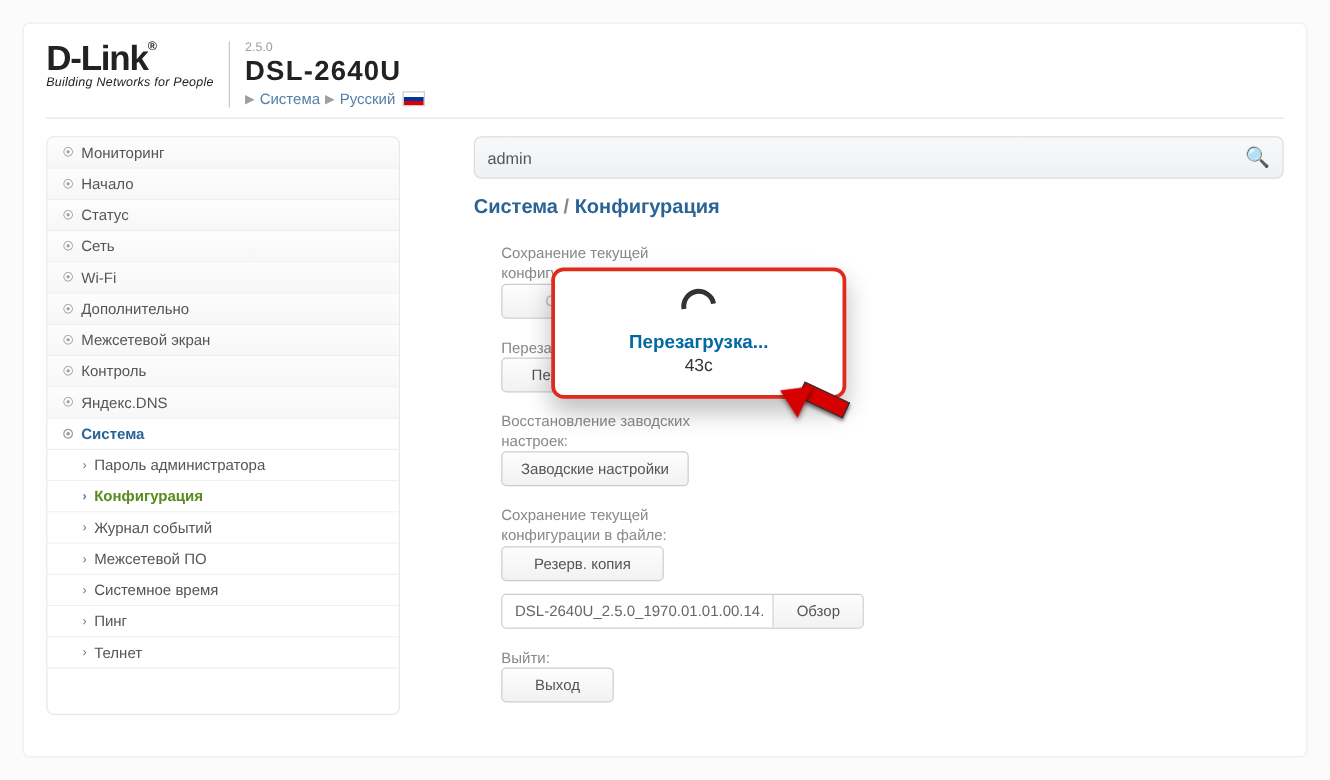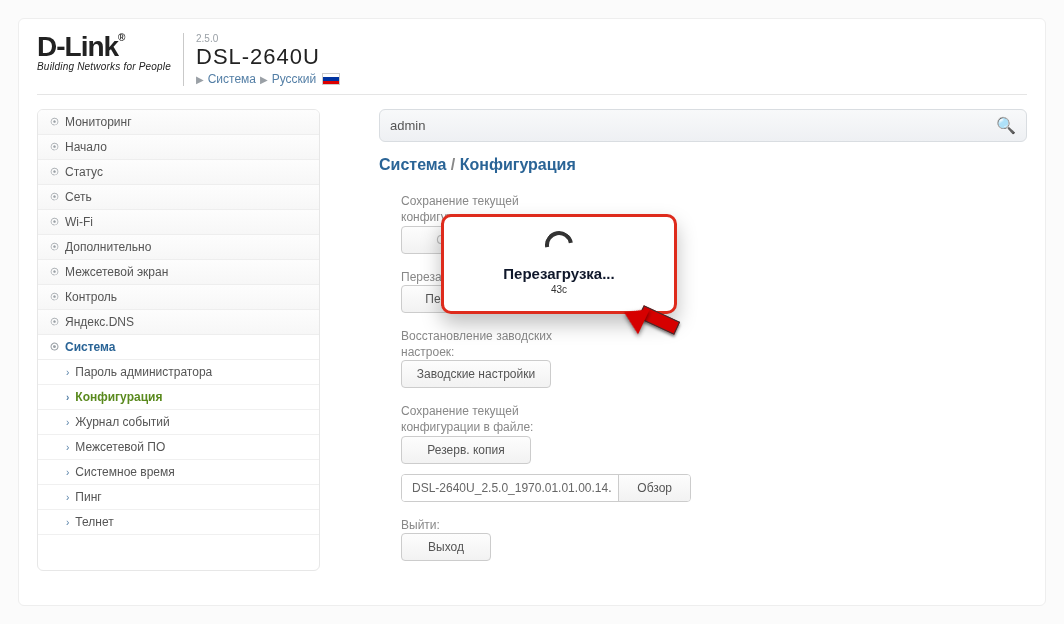--- a/index.html
+++ b/index.html
@@ -5,21 +5,21 @@
 * { margin: 0; padding: 0; box-sizing: border-box; font-family: Arial, Helvetica, sans-serif; }
 body { background: #fbfbfb; width: 1064px; height: 624px; overflow: hidden; padding: 18px; }
 .frame { width: 100%; height: 100%; background: #fff; border: 1px solid #eee; border-radius: 6px; padding: 14px 18px 18px 18px; position: relative; }
 .header { display: flex; align-items: flex-start; border-bottom: 1px solid #e5e5e5; padding-bottom: 8px; margin-bottom: 14px; }
 .logo-group { display: flex; flex-direction: column; margin-right: 12px; }
 .logo-text { font-family: "Arial Black", Arial, sans-serif; font-weight: 900; font-size: 28px; letter-spacing: -1px; color: #222; line-height: 1; }
 .logo-text sup { font-size: 10px; vertical-align: top; }
 .logo-tagline { font-size: 10px; letter-spacing: 0.2px; color: #222; font-style: italic; font-weight: normal; }
 .header-right { border-left: 1px solid #c9c9c9; padding-left: 12px; }
 .version { font-size: 10px; color: #9aa0a6; }
-.model { font-size: 22px; font-weight: normal; color: #222; letter-spacing: 1px; line-height: 1.2; }
+.model { font-size: 22px; font-weight: bold; color: #222; letter-spacing: 1px; line-height: 1.2; }
 .crumbs { display: flex; align-items: center; gap: 4px; font-size: 12px; color: #547fa6; margin-top: 2px; }
 .crumbs .arrow { color: #9aa0a6; font-size: 10px; }
 .flag { display: inline-block; width: 18px; height: 12px; border: 1px solid #ccc; background: linear-gradient(to bottom, #fff 0 33%, #0033a0 33% 66%, #d00 66% 100%); margin-left: 2px; }
 
 .body-row { display: flex; gap: 12px; }
 .sidebar { width: 283px; border: 1px solid #e7e7e7; border-radius: 6px; overflow: hidden; }
 .side-item, .side-sub { display: flex; align-items: center; gap: 6px; padding: 5px 12px; font-size: 12px; color: #555; cursor: pointer; }
 .side-item { background: linear-gradient(#fdfdfd, #f7f7f7); border-bottom: 1px solid #eee; }
 .side-item.active { color: #2a6496; font-weight: bold; background: #fff; }
 .side-sub { padding-left: 28px; background: #fff; border-bottom: 1px solid #f0f0f0; }
@@ -38,22 +38,22 @@
 .conf-label { width: 178px; padding-right: 10px; padding-top: 6px; line-height: 1.3; }
 .conf-label .req { color: #c00; }
 .btn { display: inline-block; min-width: 130px; padding: 6px 12px; font-size: 12px; color: #555; background: linear-gradient(#fdfdfd,#f2f2f2); border: 1px solid #ccc; border-radius: 4px; text-align: center; cursor: pointer; }
 .btn.light { color: #bdbdbd; }
 .file-box { display: flex; border: 1px solid #ccc; border-radius: 4px; overflow: hidden; }
 .file-box .fname { flex: 1; padding: 6px 10px; font-size: 12px; color: #666; background: #fff; border-right: 1px solid #ccc; white-space: nowrap; overflow: hidden; }
 .file-box .browse { padding: 6px 18px; font-size: 12px; color: #555; background: linear-gradient(#fdfdfd,#f2f2f2); cursor: pointer; }
 
 .modal { position: absolute; left: 422px; top: 195px; width: 236px; background: #fff; border: 3px solid #de2b1c; border-radius: 10px; box-shadow: 0 10px 20px rgba(0,0,0,0.25), inset 0 0 0 2px #fff; text-align: center; padding: 14px 10px 16px 10px; }
 .spinner { width: 28px; height: 28px; border: 4px solid #333; border-right-color: transparent; border-bottom-color: transparent; border-radius: 50%; margin: 0 auto 6px auto; transform: rotate(35deg); }
-.modal-title { font-size: 15px; font-weight: bold; color: #0f172a; }
-.modal-sub { font-size: 10px; color: #333; margin-top: 2px; }
+.modal-title { font-size: 15px; font-weight: bold; color: #0369a1; }
+.modal-sub { font-size: 14px; color: #333; margin-top: 2px; }
 .arrow-ind { position: absolute; left: 600px; top: 260px; width: 70px; height: 70px; pointer-events: none; }
 .arrow-shaft { position: absolute; left: 20px; top: 34px; width: 40px; height: 14px; background: #d60000; border: 1px solid #333; transform: rotate(25deg); box-shadow: 1px 2px 3px rgba(0,0,0,0.5); }
 .arrow-head { position: absolute; left: 4px; top: 24px; width: 0; height: 0; border-top: 14px solid transparent; border-bottom: 14px solid transparent; border-right: 22px solid #d60000; transform: rotate(25deg); filter: drop-shadow(1px 2px 2px rgba(0,0,0,0.5)); }
 .arrow-head::after { content:""; position:absolute; left:0; top:-14px; width:0; height:0; border-top:14px solid transparent; border-bottom:14px solid transparent; border-right:22px solid rgba(0,0,0,0); }
 </style>
 </head>
 <body>
 
 <div class="frame">
   <div class="header">

